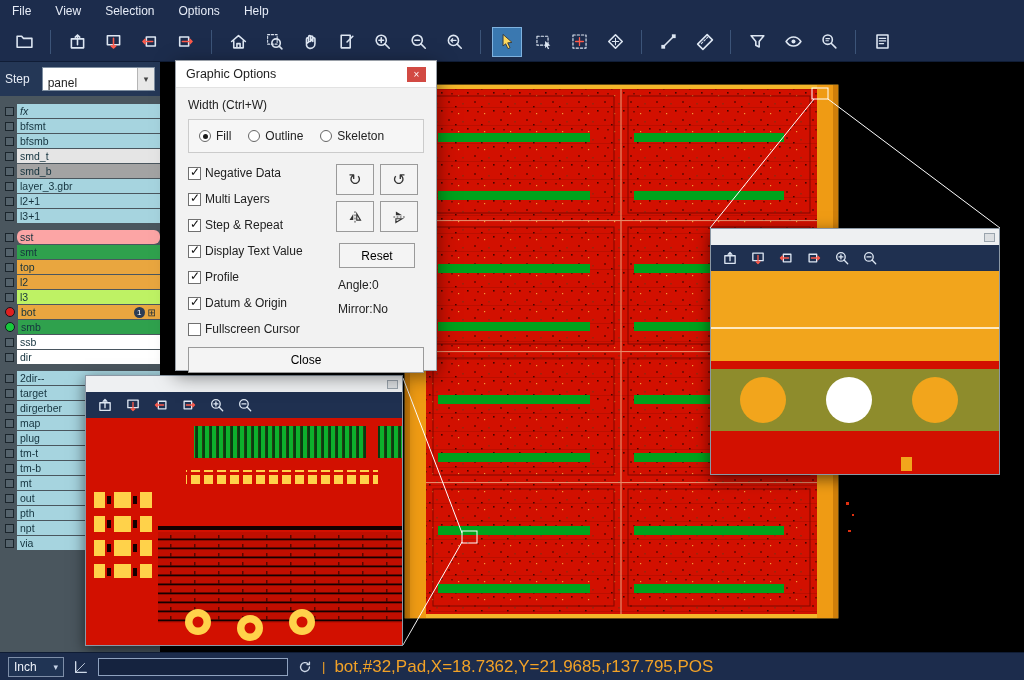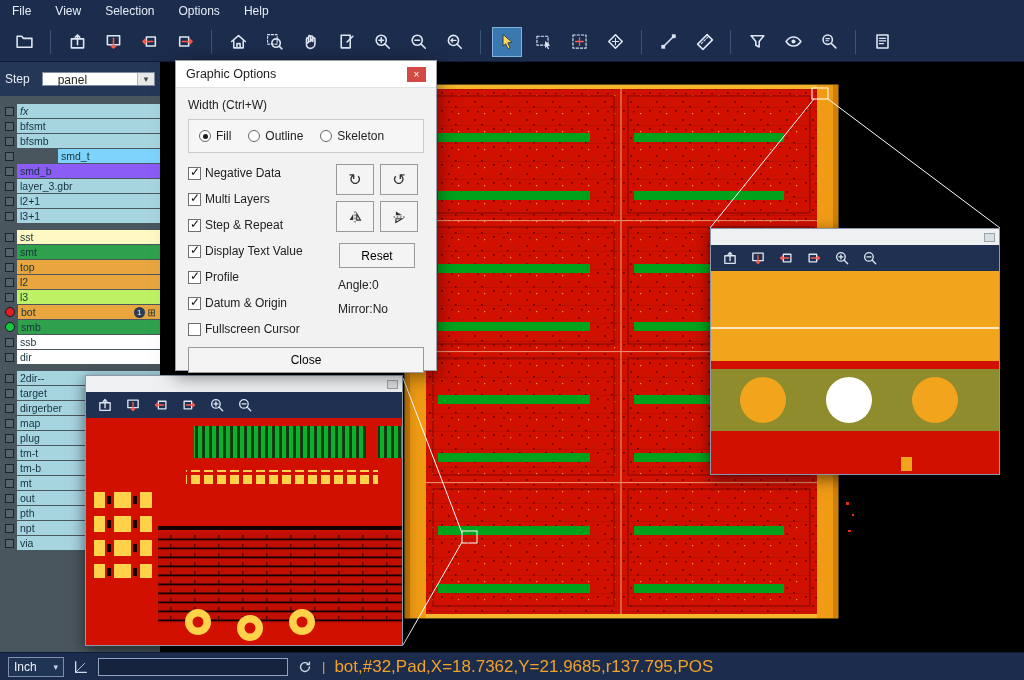--- a/index.html
+++ b/index.html
@@ -12,21 +12,21 @@
   .toolbar{position:absolute;top:22px;left:0;right:0;height:40px;background:#1c2c4c;border-bottom:1px solid #101d36;display:flex;align-items:center;padding:0 6px;z-index:5}
   .tb{width:30px;height:30px;margin:0 3px;background:transparent;border:1px solid transparent;display:flex;align-items:center;justify-content:center;color:#dde6f2;cursor:pointer;flex:none}
   .tb.active{background:#3a78b0;border:1px solid #7fb2df;color:#ffd95e}
   .ic{display:block;width:19px;height:19px;fill:none;stroke:currentColor;stroke-width:1.5;stroke-linecap:round;stroke-linejoin:round}
   .tsep{width:1px;height:24px;background:#3c5478;margin:0 8px;flex:none}
 
   
   .sidebar{position:absolute;top:62px;left:0;width:160px;bottom:28px;background:#4a565e;z-index:4}
   .steprow{height:34px;background:#243756;display:flex;align-items:center;padding:0 5px;gap:12px}
   .steplabel{color:#e8eef7;font-size:12px}
-  .stepcombo{flex:1;height:14px;background:#fff;border:1px solid #7e8ea0;display:flex;align-items:flex-start;font-size:12px;color:#222;padding-left:15px;cursor:pointer}
+  .stepcombo{flex:1;height:24px;background:#fff;border:1px solid #7e8ea0;display:flex;align-items:flex-end;font-size:12px;color:#222;padding-left:5px;cursor:pointer}
   .stepcombo .caret{margin-left:auto;width:17px;height:100%;background:#e8e8e8;border-left:1px solid #b5b5b5;display:flex;align-items:center;justify-content:center;color:#444;font-size:9px}
   .layers{padding:8px 0 0 2px}
   .lrow{display:flex;align-items:center;height:14px;margin-bottom:1px}
   .lrow.gap{margin-top:7px}
   .lchk{width:9px;height:9px;margin:0 3px;background:#55636c;border:1px solid #1b252c;flex:none}
   .lchk.dot{width:10px;height:10px;border-radius:50%;border:1px solid #10181e}
   .lname{flex:1;height:14px;font-size:10.5px;color:#15333e;display:flex;align-items:center;padding:0 3px;overflow:hidden;white-space:nowrap;cursor:pointer}
   .lname .lt{flex:1;overflow:hidden}
   .lbadge{width:11px;height:11px;border-radius:50%;background:#2b3c55;color:#fff;font-size:8px;display:flex;align-items:center;justify-content:center;margin-right:3px;flex:none}
   .lgrid{font-size:10px;color:#1d2d3a;margin-right:1px;flex:none}
@@ -420,27 +420,27 @@
           </span>
         </div>
       <div class="lrow">
           <span class="lchk"></span>
           <span class="lname" style="background: rgb(166, 212, 223);">
             <span class="lt">bfsmb</span>
           </span>
         </div>
       <div class="lrow">
           <span class="lchk"></span>
-          <span class="lname" style="background: #7dd3fc; margin-left: 41px;">
+          <span class="lname" style="background: #e5e5e5;">
             <span class="lt">smd_t</span>
           </span>
         </div>
       <div class="lrow">
           <span class="lchk"></span>
-          <span class="lname" style="background: #8b5cf6; align-items: center;">
+          <span class="lname" style="background: #a3a3a3; align-items: center;">
             <span class="lt">smd_b</span>
           </span>
         </div>
       <div class="lrow">
           <span class="lchk"></span>
           <span class="lname" style="background: rgb(166, 212, 223);">
             <span class="lt">layer_3.gbr</span>
           </span>
         </div>
       <div class="lrow">
@@ -450,21 +450,21 @@
           </span>
         </div>
       <div class="lrow">
           <span class="lchk"></span>
           <span class="lname" style="background: rgb(166, 212, 223);">
             <span class="lt">l3+1</span>
           </span>
         </div>
       <div class="lrow gap">
           <span class="lchk"></span>
-          <span class="lname" style="background: #fef9c3;">
+          <span class="lname" style="background: #fca5a5; border-radius: 6px;">
             <span class="lt">sst</span>
           </span>
         </div>
       <div class="lrow">
           <span class="lchk"></span>
           <span class="lname" style="background: rgb(47, 161, 77);">
             <span class="lt">smt</span>
           </span>
         </div>
       <div class="lrow">

